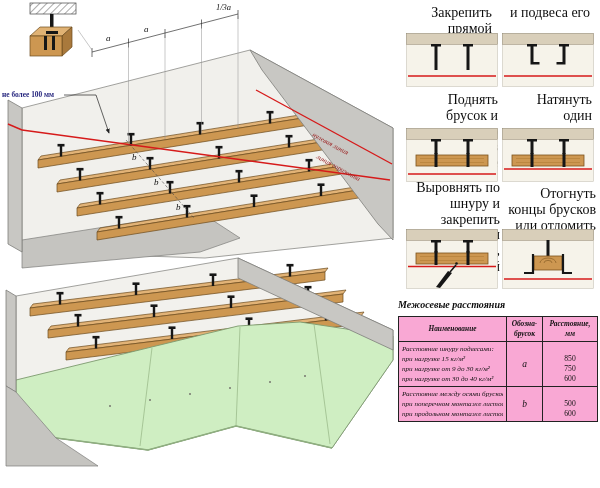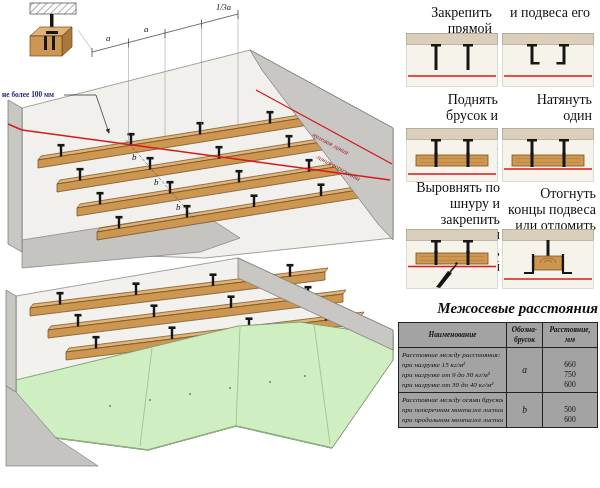--- a/index.html
+++ b/index.html
@@ -4,22 +4,22 @@
 <style>
   html,body{margin:0;padding:0;background:#fff;}
   .sheet{position:relative;width:600px;height:488px;background:#fff;overflow:hidden;
          font-family:"Liberation Serif",serif;color:#111;}
   svg{display:block;}
   .abs{position:absolute;}
   
   .step-cap{position:absolute;font-weight:normal;font-size:14px;line-height:1.13;text-align:right;color:#0d0d0d;}
   
   #table-area{position:absolute;left:398px;top:299px;width:200px;}
-  .tbl-title{font-weight:bold;font-style:italic;font-size:15px;line-height:1.25;text-align:right;color:#0d0d0d;}
-  .tbl{display:grid;grid-template-columns:108px 36px 54px;border:1.2px solid #222;margin-top:4px;background:#a3a3a3;}
+  .tbl-title{font-weight:bold;font-style:italic;font-size:10px;line-height:1.25;text-align:left;color:#0d0d0d;}
+  .tbl{display:grid;grid-template-columns:108px 36px 54px;border:1.2px solid #222;margin-top:4px;background:#f9a8d4;}
   .tbl .c{padding:2px 3px;font-size:7.1px;font-style:italic;line-height:10px;}
   .tbl .hc{font-weight:bold;font-size:7.4px;text-align:center;border-bottom:1px solid #222;
            display:flex;flex-direction:column;justify-content:center;}
   .tbl .b-r{border-right:1px solid #222;}
   .tbl .r1{border-bottom:1px solid #222;}
   .tbl .des{display:flex;align-items:center;justify-content:center;font-size:9.5px;font-style:italic;}
   .tbl .val{font-style:normal;text-align:center;font-size:7.6px;}
   .tbl .ln{height:10px;white-space:nowrap;overflow:hidden;}
 </style>
 </head>
@@ -249,21 +249,21 @@
         <line x1="14" y1="34.5" x2="78" y2="34.5" stroke="#b07c35" stroke-width="0.6"></line>
       </g>
       <g fill="#161616">
         <rect x="28.5" y="25" width="3" height="14"></rect>
           <rect x="60.5" y="25" width="3" height="14"></rect>
       </g>
       <line x1="2" y1="41" x2="90" y2="41" stroke="#d61a1a" stroke-width="1.7"></line>
     </svg>
 
     <div class="step-cap" style="left:2px;top:180px;width:98px">Выровнять по шнуру и закрепить сначала один конец бруска, потом другой</div>
-    <div class="step-cap" style="left:104px;top:186px;width:92px">Отогнуть концы подвеса или отломить</div>
+    <div class="step-cap" style="left:104px;top:186px;width:92px">Отогнуть концы брусков или отломить</div>
 
     <svg class="abs" style="left:6px;top:229px" width="92" height="60" viewBox="0 0 92 60">
       <rect x="0.5" y="0.5" width="91" height="59" fill="#f6f3ea" stroke="#c8c4b8" stroke-width="0.6"></rect>
       <rect x="0.5" y="0.5" width="91" height="11" fill="#d9cfba" stroke="#938a76" stroke-width="0.5"></rect>
       <g fill="#161616">
         <rect x="25" y="11" width="10" height="2.5"></rect>
           <rect x="28.5" y="13" width="3" height="11"></rect>
         <rect x="57" y="11" width="10" height="2.5"></rect>
           <rect x="60.5" y="13" width="3" height="11"></rect>
       </g>
@@ -312,31 +312,31 @@
       <div class="c hc b-r">
         <span>Обозна-</span>
         <span>брусок</span>
       </div>
       <div class="c hc">
         <span>Расстояние,</span>
         <span>мм</span>
       </div>
 
       <div class="c r1 b-r">
-        <div class="ln">Расстояние между расстояния:</div>
+        <div class="ln">Расстояние шнуру подвесами:</div>
         <div class="ln">при нагрузке 15 кг/м²</div>
         <div class="ln">при нагрузке от 9 до 30 кг/м²</div>
         <div class="ln">при нагрузке от 30 до 40 кг/м²</div>
       </div>
       <div class="c r1 b-r des">
         <span>а</span>
       </div>
       <div class="c r1 val">
         <div class="ln"></div>
-        <div class="ln">660</div>
+        <div class="ln">850</div>
         <div class="ln">750</div>
         <div class="ln">600</div>
       </div>
 
       <div class="c b-r">
         <div class="ln">Расстояние между осями брусков:</div>
         <div class="ln">при поперечном монтаже листов</div>
         <div class="ln">при продольном монтаже листов</div>
       </div>
       <div class="c b-r des">

